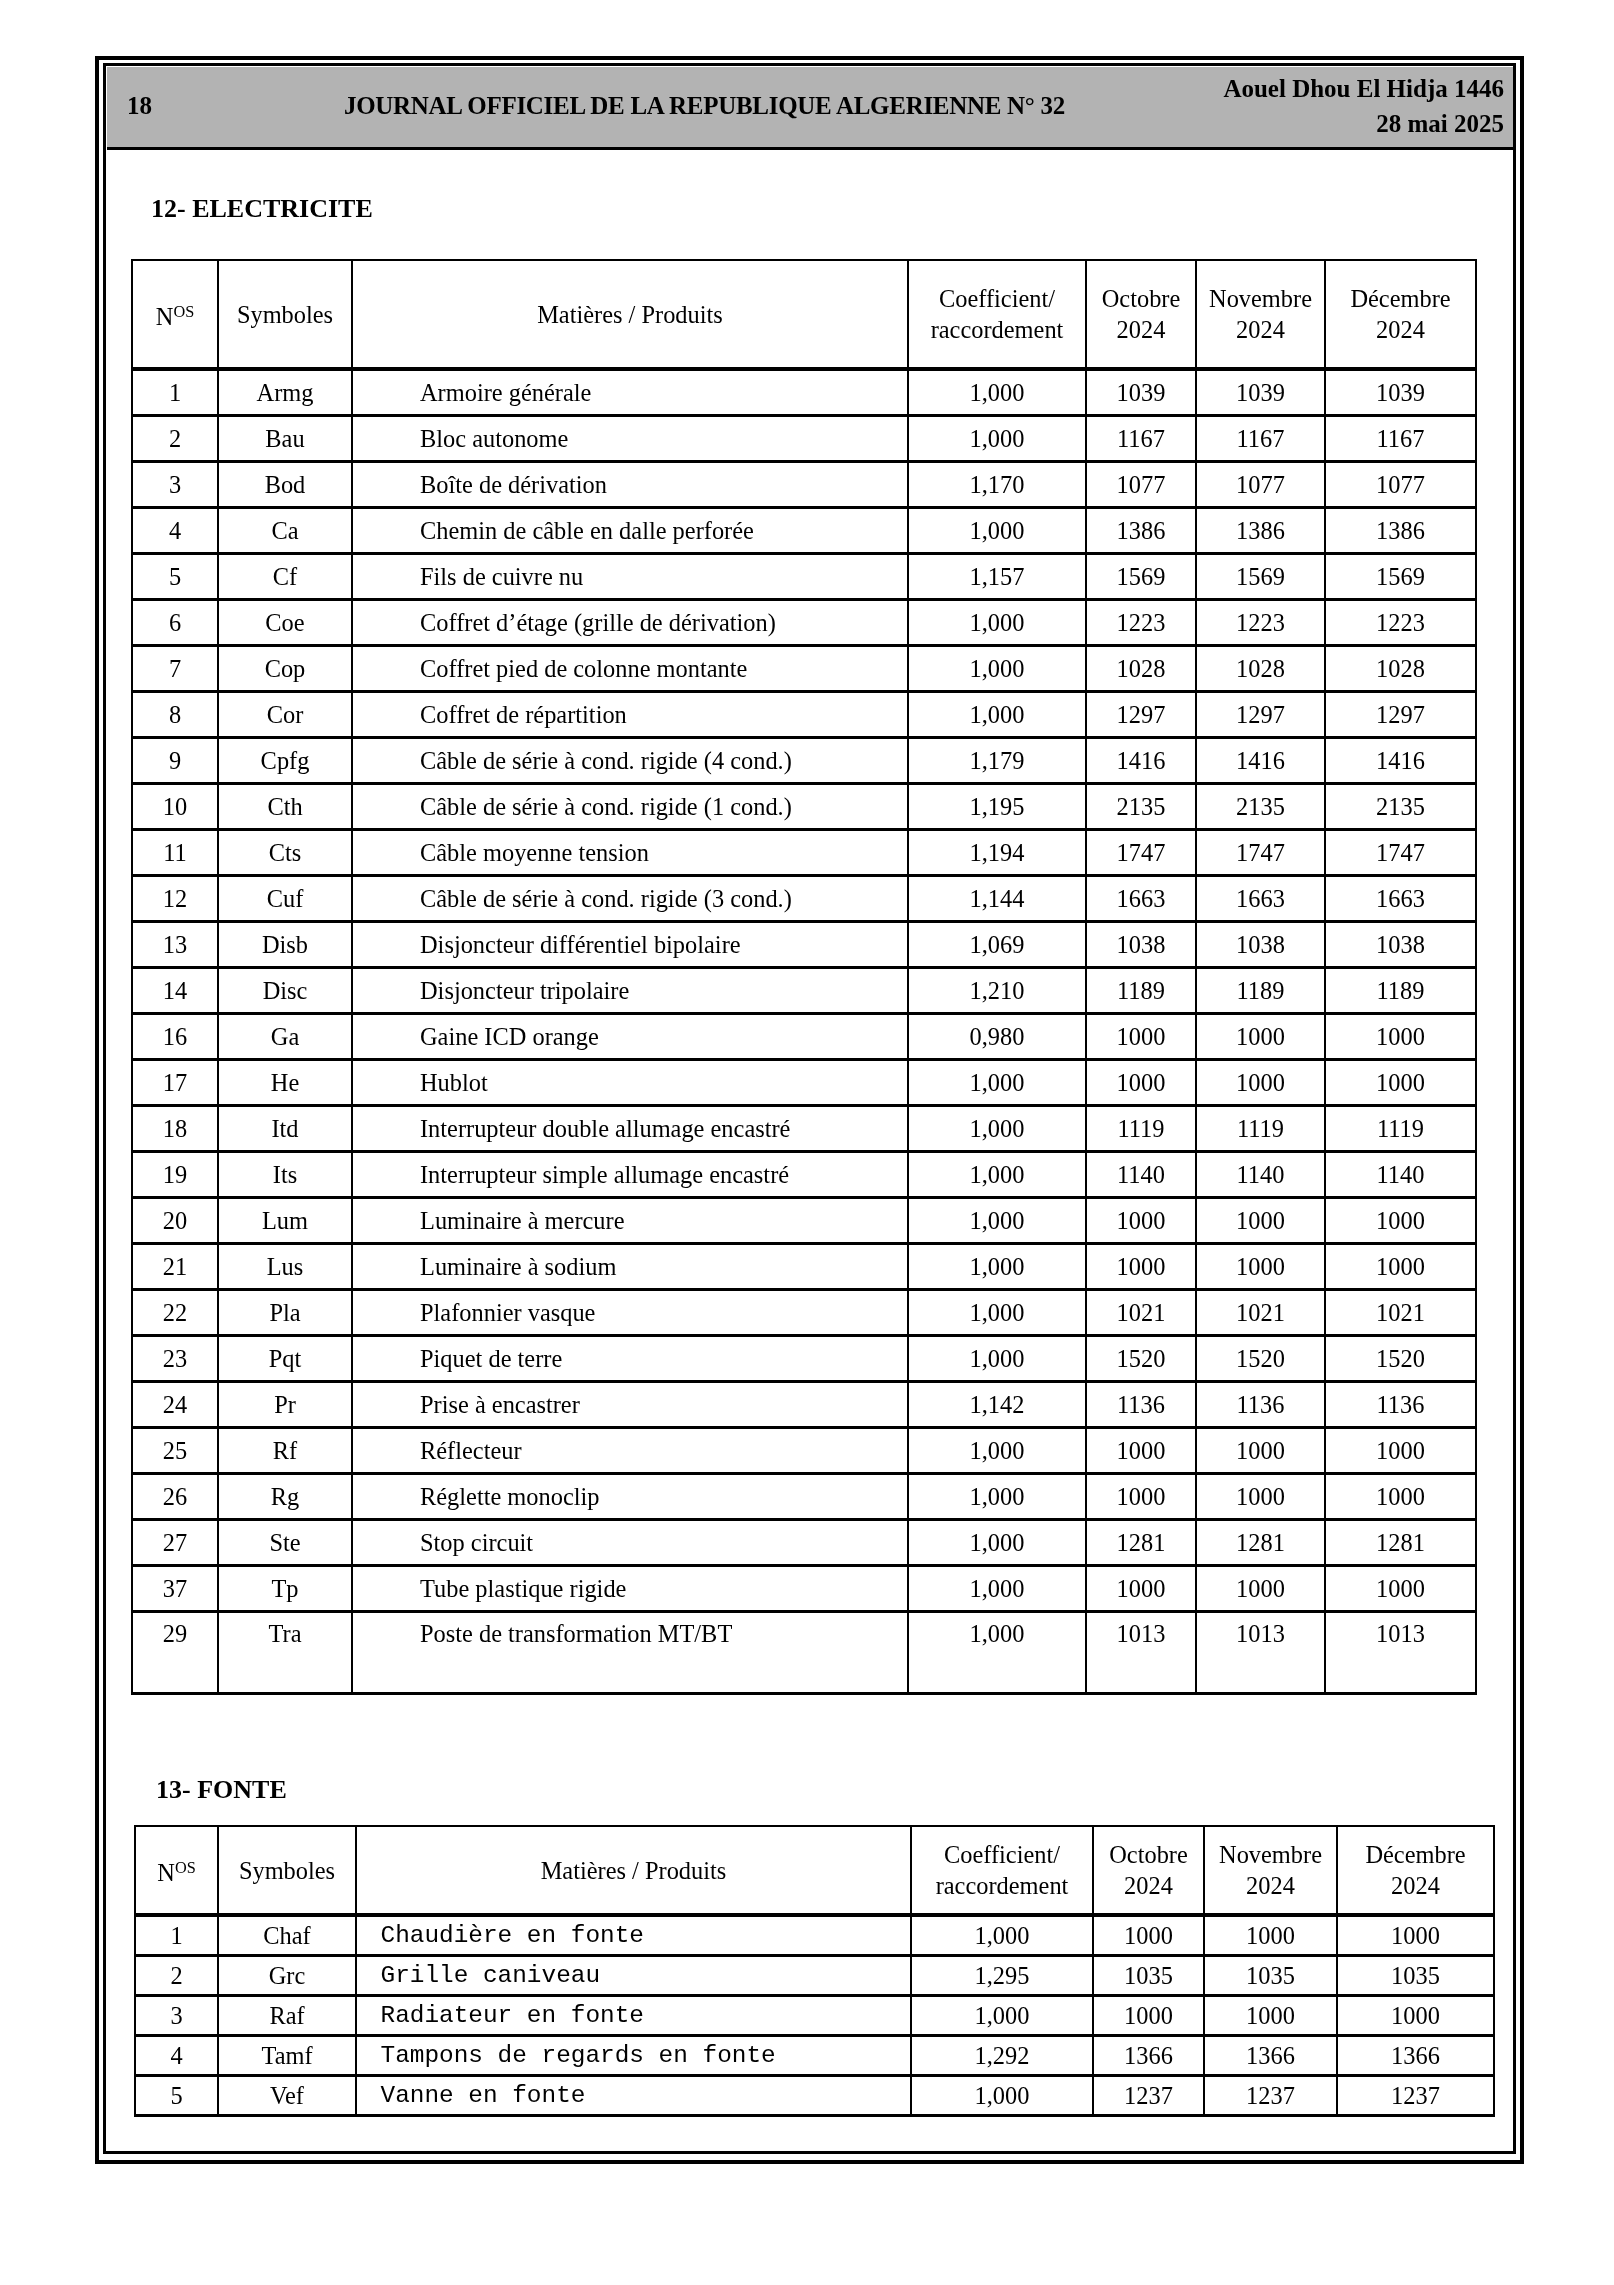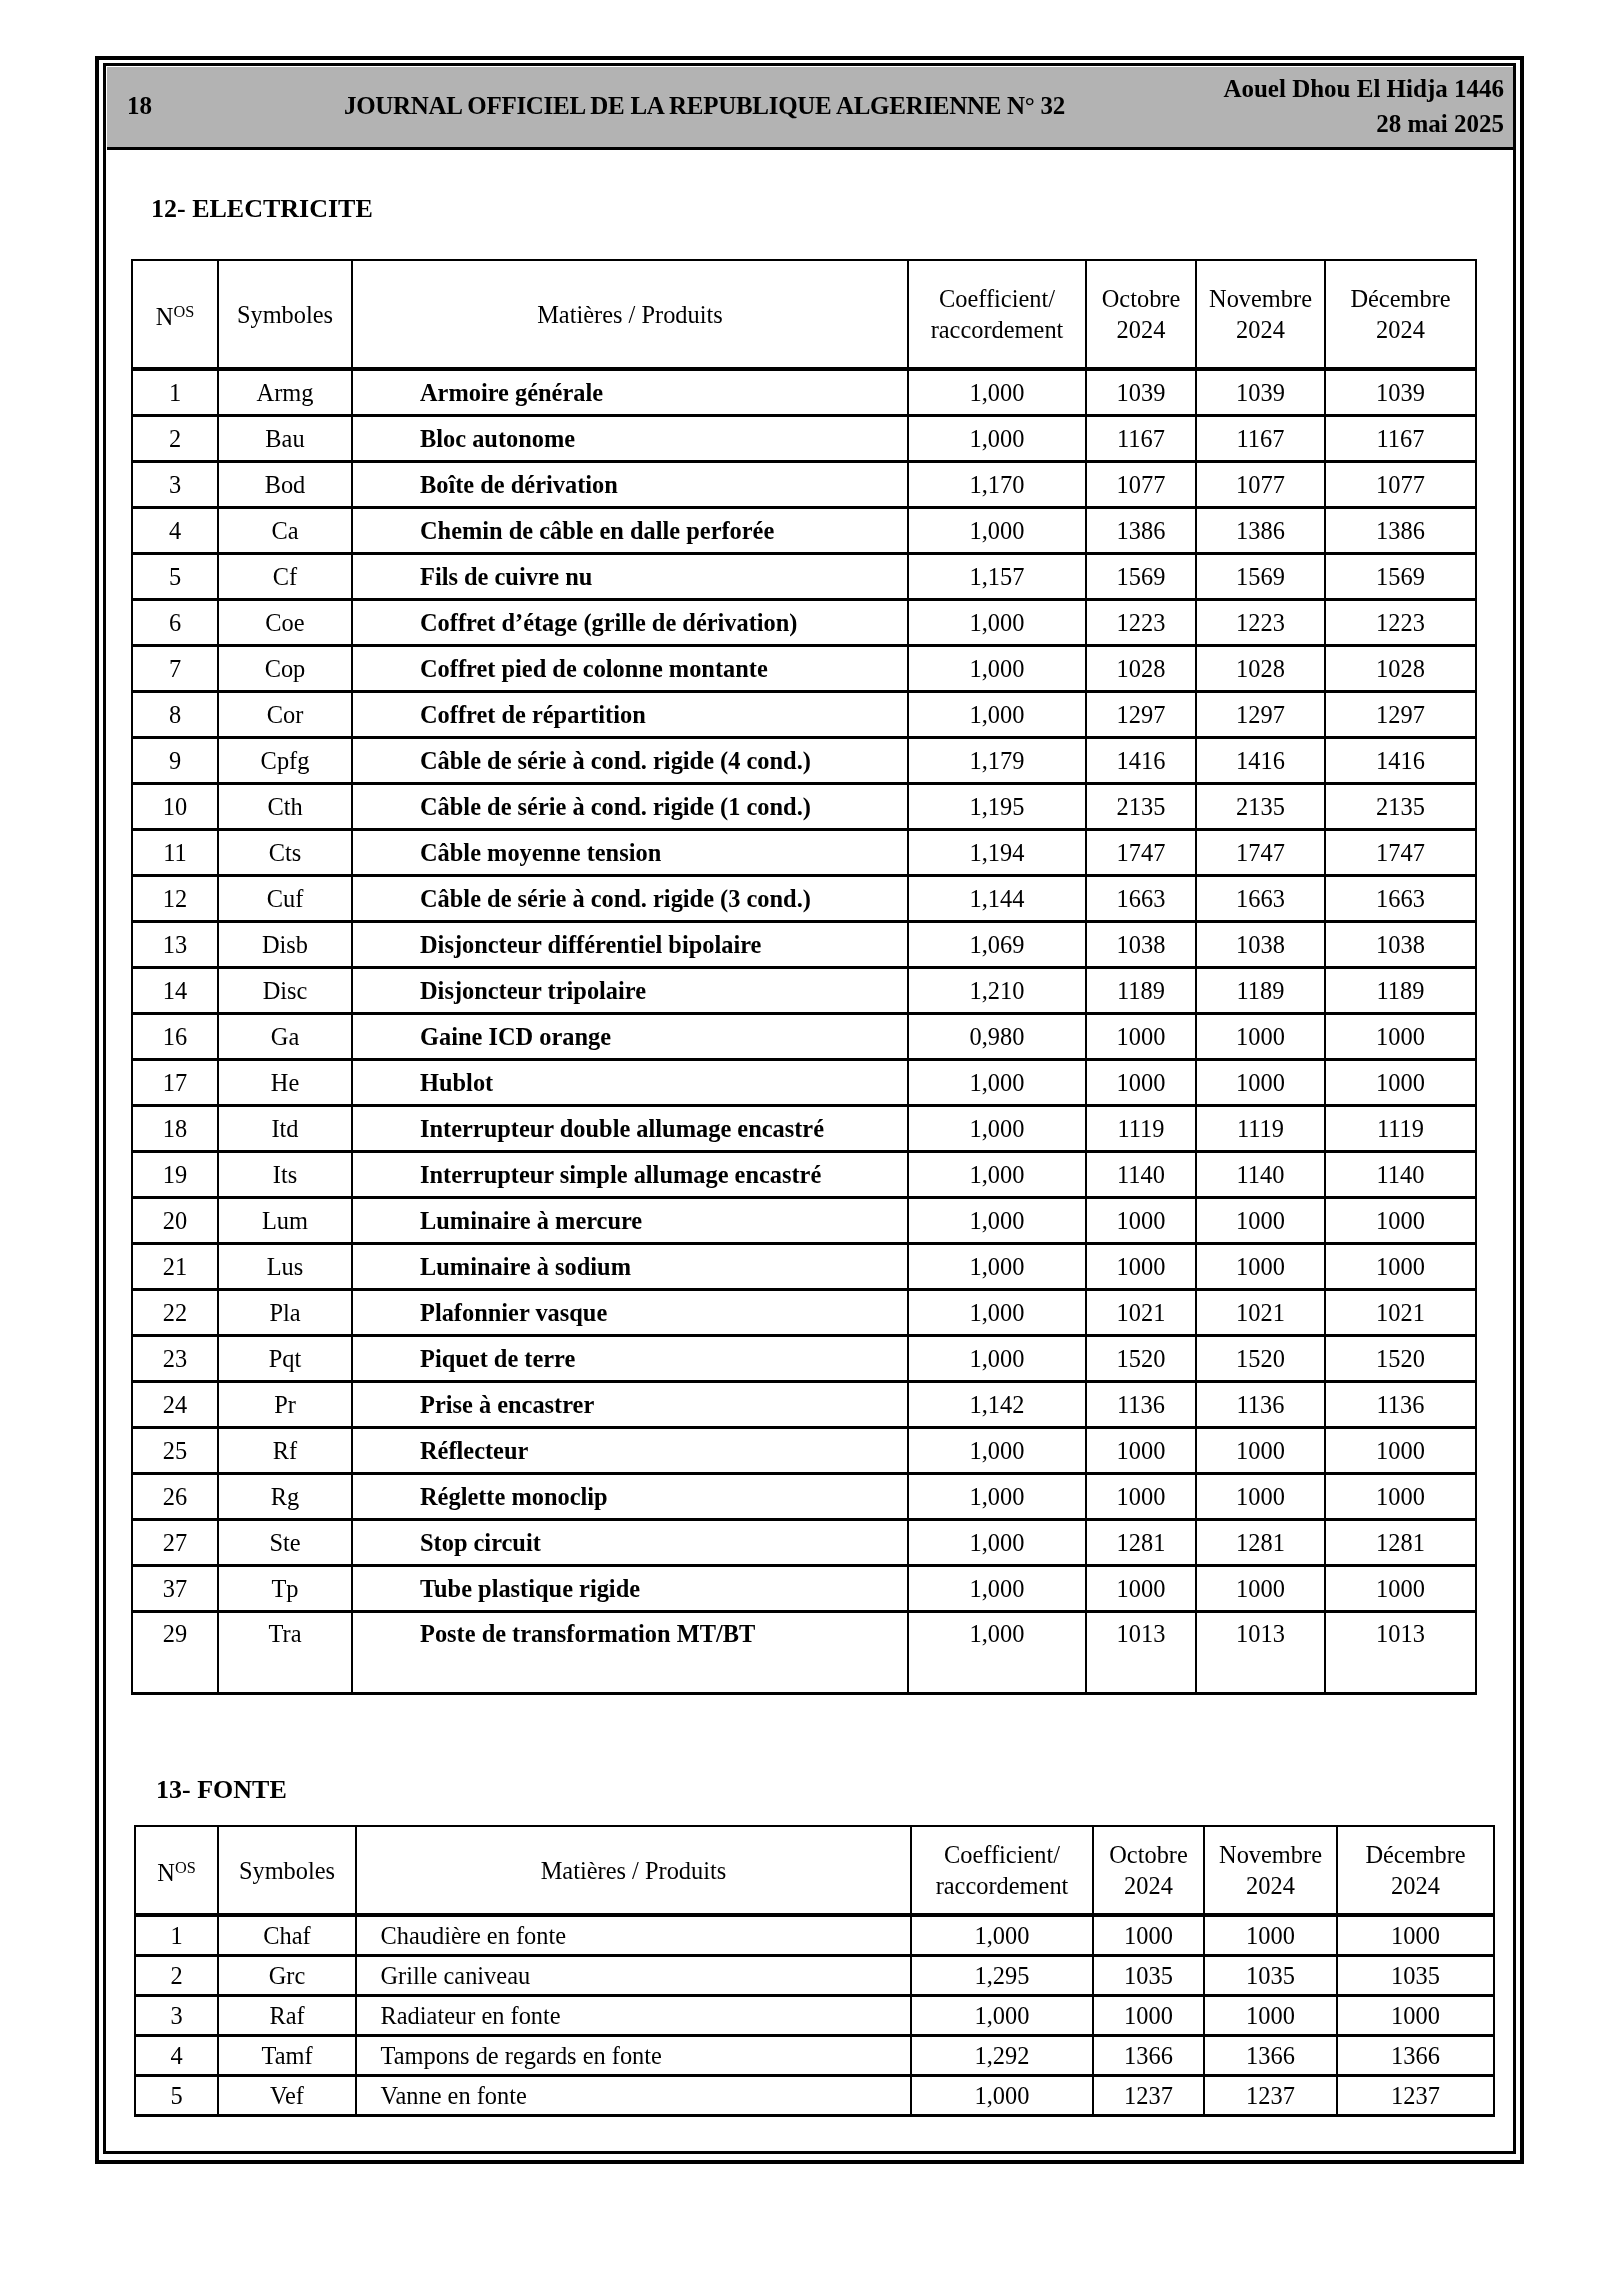--- a/index.html
+++ b/index.html
@@ -14,25 +14,25 @@
   table.grid { position: absolute; border-collapse: collapse; table-layout: fixed; font-size: 24.4px; }
   table.grid th, table.grid td { border: 2.7px solid #000; padding: 0; overflow: hidden; white-space: nowrap; }
   table.grid th { font-weight: normal; line-height: 31px; vertical-align: middle; text-align: center; }
   table.grid thead tr { border-bottom: 4.5px solid #000; padding-left: 20px; }
   table.grid td { vertical-align: middle; text-align: center; }
   table.grid td.mat { text-align: left; }
   table.grid tbody tr { border-bottom: 3.6px solid #000; }
   .sup { font-size: 16.3px; vertical-align: 8.1px; }
   #t1 { left: 131px; top: 259px; width: 1345px; }
   #t1 td { height: 43px; }
-  #t1 td.mat { padding-left: 67px; font-weight: bold; }
+  #t1 td.mat { padding-left: 67px; }
   #t1 tr.last td { height: 72px; vertical-align: top; padding-top: 7.2px; }
   #t2 { left: 134px; top: 1825px; width: 1360px; }
   #t2 td { height: 37px; }
-  #t2 td.mat { padding-left: 23.5px; }
+  #t2 td.mat { padding-left: 23.5px; font-family: Liberation Mono, monospace; }
 </style>
 </head>
 <body>
 
 <div class="frame-outer"></div>
 <div class="frame-inner"></div>
 
 <div class="header">
   <span class="hdr-page">18</span>
   <span class="hdr-title">JOURNAL OFFICIEL DE LA REPUBLIQUE ALGERIENNE N° 32</span>

